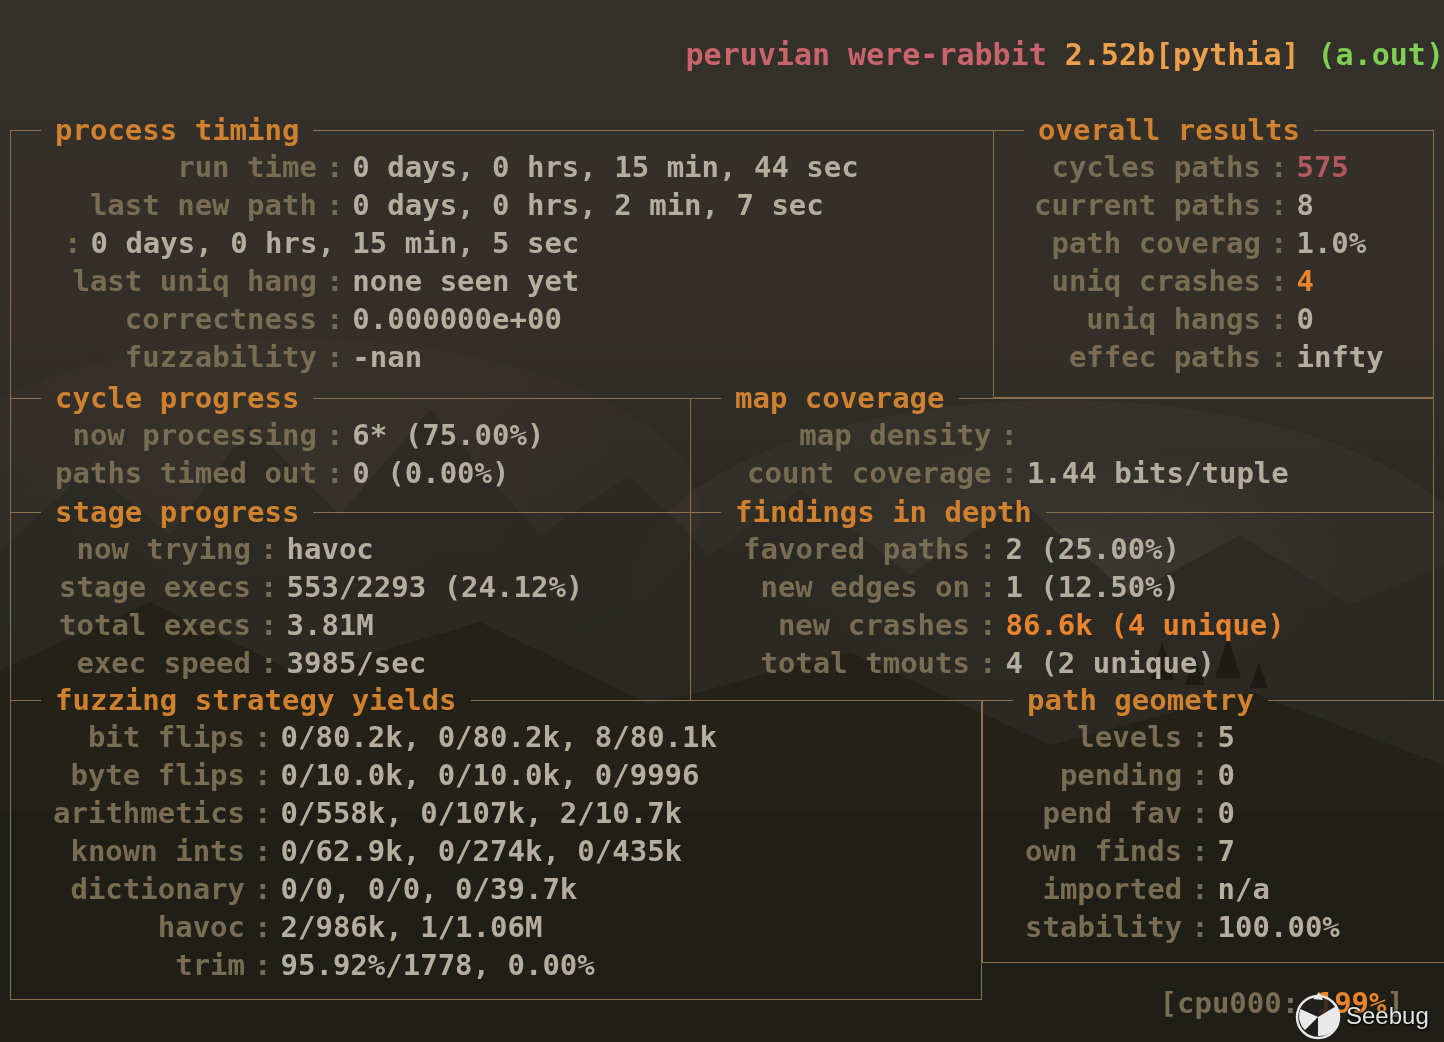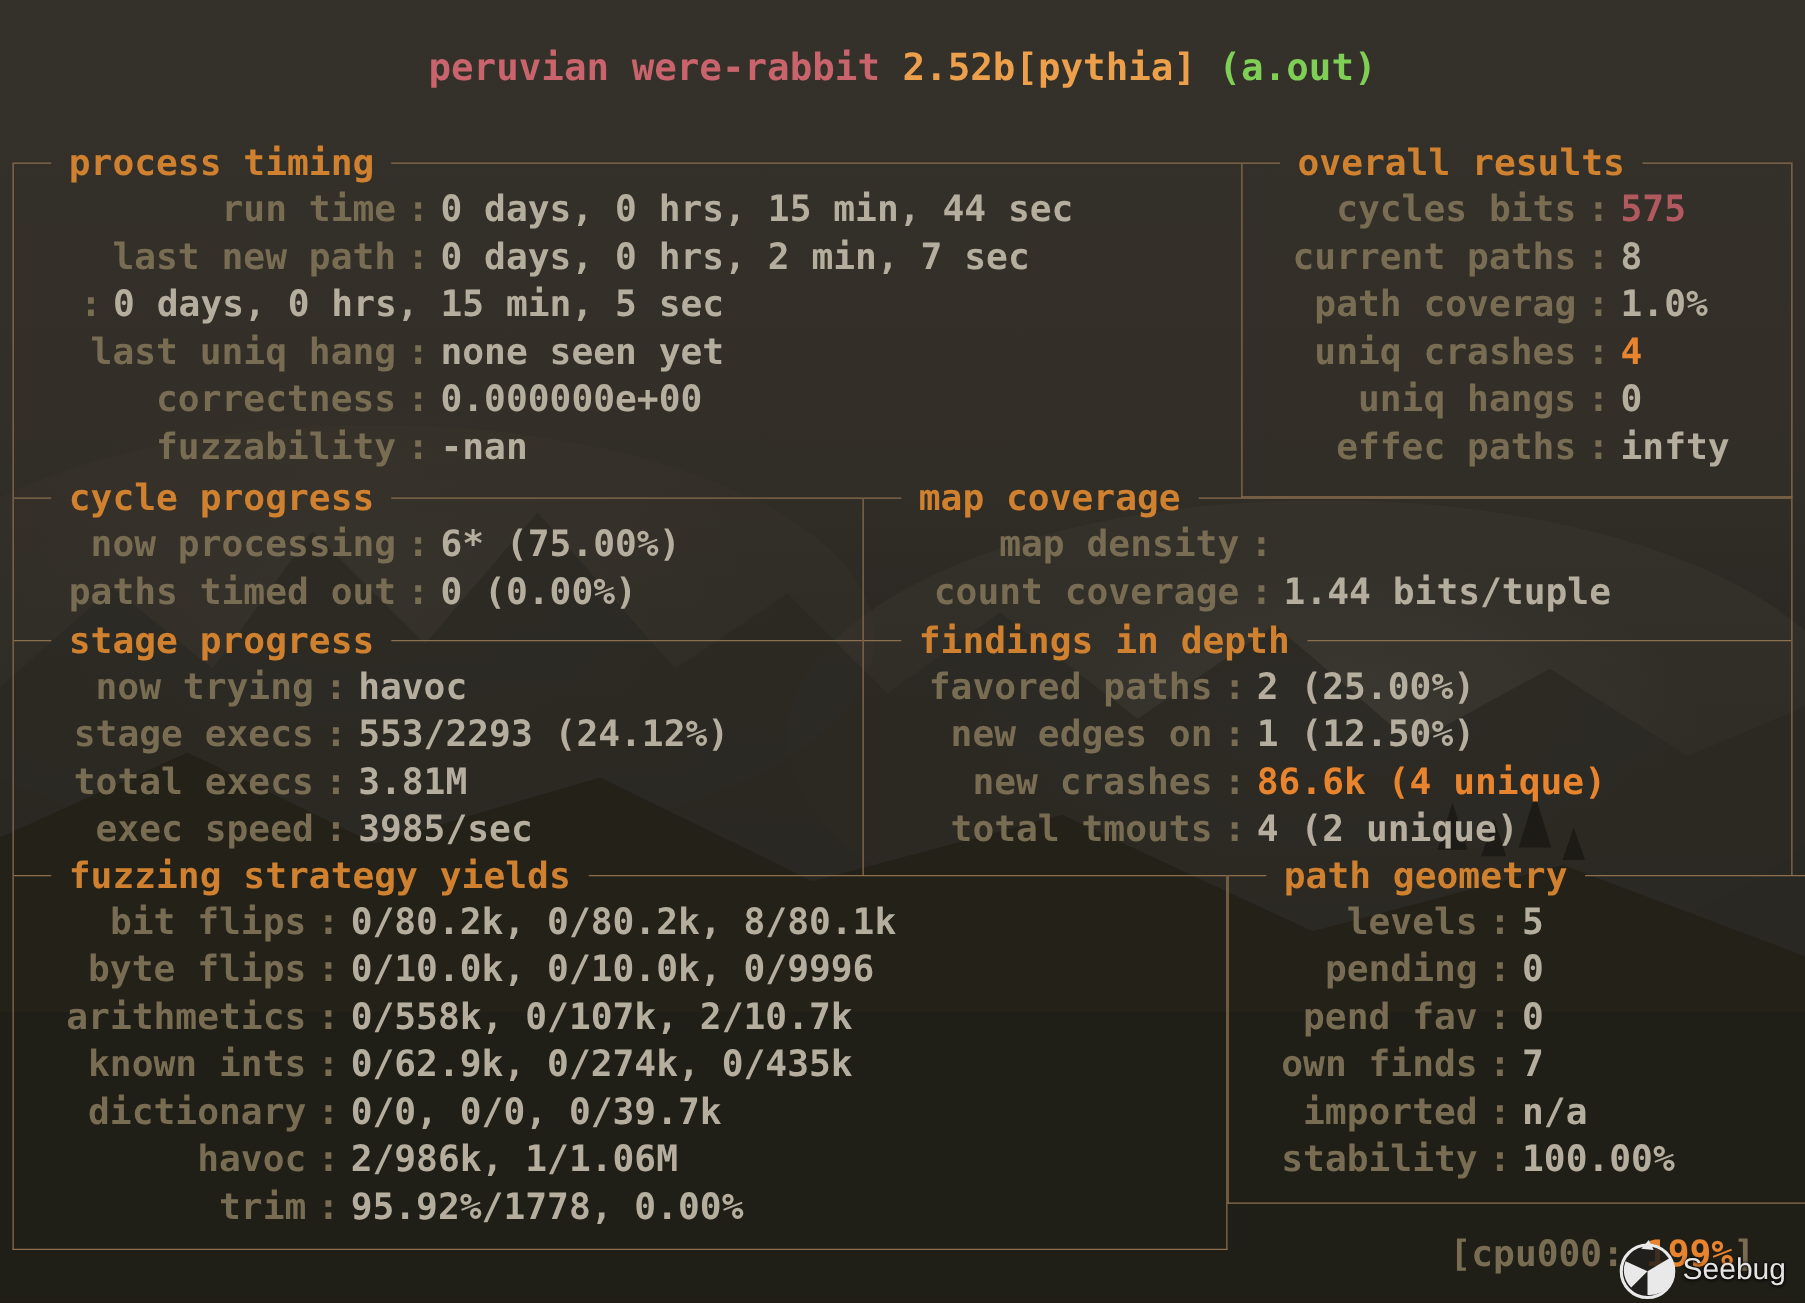--- a/index.html
+++ b/index.html
@@ -14,21 +14,21 @@
     font-family:"DejaVu Sans Mono","Liberation Mono",monospace;
     font-weight:bold; font-size:29px; line-height:38px;
     background:
       radial-gradient(420px 200px at 74% 56%, rgba(150,145,135,0.14), rgba(0,0,0,0) 70%),
       radial-gradient(500px 260px at 20% 48%, rgba(120,112,95,0.10), rgba(0,0,0,0) 70%),
       linear-gradient(180deg,#34312a 0%,#332f28 32%,#2d2a25 46%,#282520 60%,#232019 78%,#201e18 100%);
   }
   .mountains{position:absolute;left:0;top:340px;z-index:0;pointer-events:none;}
   .content{position:absolute;inset:0;z-index:1;}
 
-  .title{position:absolute;top:36px;left:0;width:100%;text-align:center;font-size:30px;white-space:pre;}
+  .title{position:absolute;top:36px;left:0;width:100%;text-align:right;font-size:30px;white-space:pre;}
   .t-name{color:var(--c-title-name);margin-right:18px;}
   .t-ver{color:var(--c-title-version);margin-right:18px;}
   .t-target{color:var(--c-title-target);}
 
   .box{position:absolute;box-sizing:border-box;border-left:1px solid var(--c-border);}
   .box.br{border-right:1px solid var(--c-border);}
   .box.bb{border-bottom:1px solid var(--c-border);}
   .box-head{position:absolute;top:0;left:0;right:0;transform:translateY(-50%);
     display:flex;align-items:center;color:var(--c-header);white-space:pre;}
   .box-head::before{content:'';width:30px;border-top:1px solid var(--c-border);}
@@ -75,21 +75,21 @@
         <div class="row"><span class="sep">:</span><span class="val">0 days, 0 hrs, 15 min, 5 sec</span></div>
         <div class="row"><span class="lbl">last uniq hang</span><span class="sep">:</span><span class="val">none seen yet</span></div>
         <div class="row"><span class="lbl">correctness</span><span class="sep">:</span><span class="val">0.000000e+00</span></div>
         <div class="row"><span class="lbl">fuzzability</span><span class="sep">:</span><span class="val">-nan</span></div>
       </div>
     </div>
 
     <div class="box br bb" style="left:993px;top:130px;width:441px;height:268px">
       <div class="box-head"><span class="box-title">overall results</span></div>
       <div class="box-body" style="--lw:13ch;padding-left:40px">
-        <div class="row"><span class="lbl">cycles bits</span><span class="sep">:</span><span class="val val-red">575</span></div>
+        <div class="row"><span class="lbl">cycles paths</span><span class="sep">:</span><span class="val val-red">575</span></div>
         <div class="row"><span class="lbl">current paths</span><span class="sep">:</span><span class="val">8</span></div>
         <div class="row"><span class="lbl">path coverag</span><span class="sep">:</span><span class="val">1.0%</span></div>
         <div class="row"><span class="lbl">uniq crashes</span><span class="sep">:</span><span class="val val-orange">4</span></div>
         <div class="row"><span class="lbl">uniq hangs</span><span class="sep">:</span><span class="val">0</span></div>
         <div class="row"><span class="lbl">effec paths</span><span class="sep">:</span><span class="val">infty</span></div>
       </div>
     </div>
 
     <div class="box" style="left:10px;top:398px;width:680px;height:114px">
       <div class="box-head"><span class="box-title">cycle progress</span></div>

